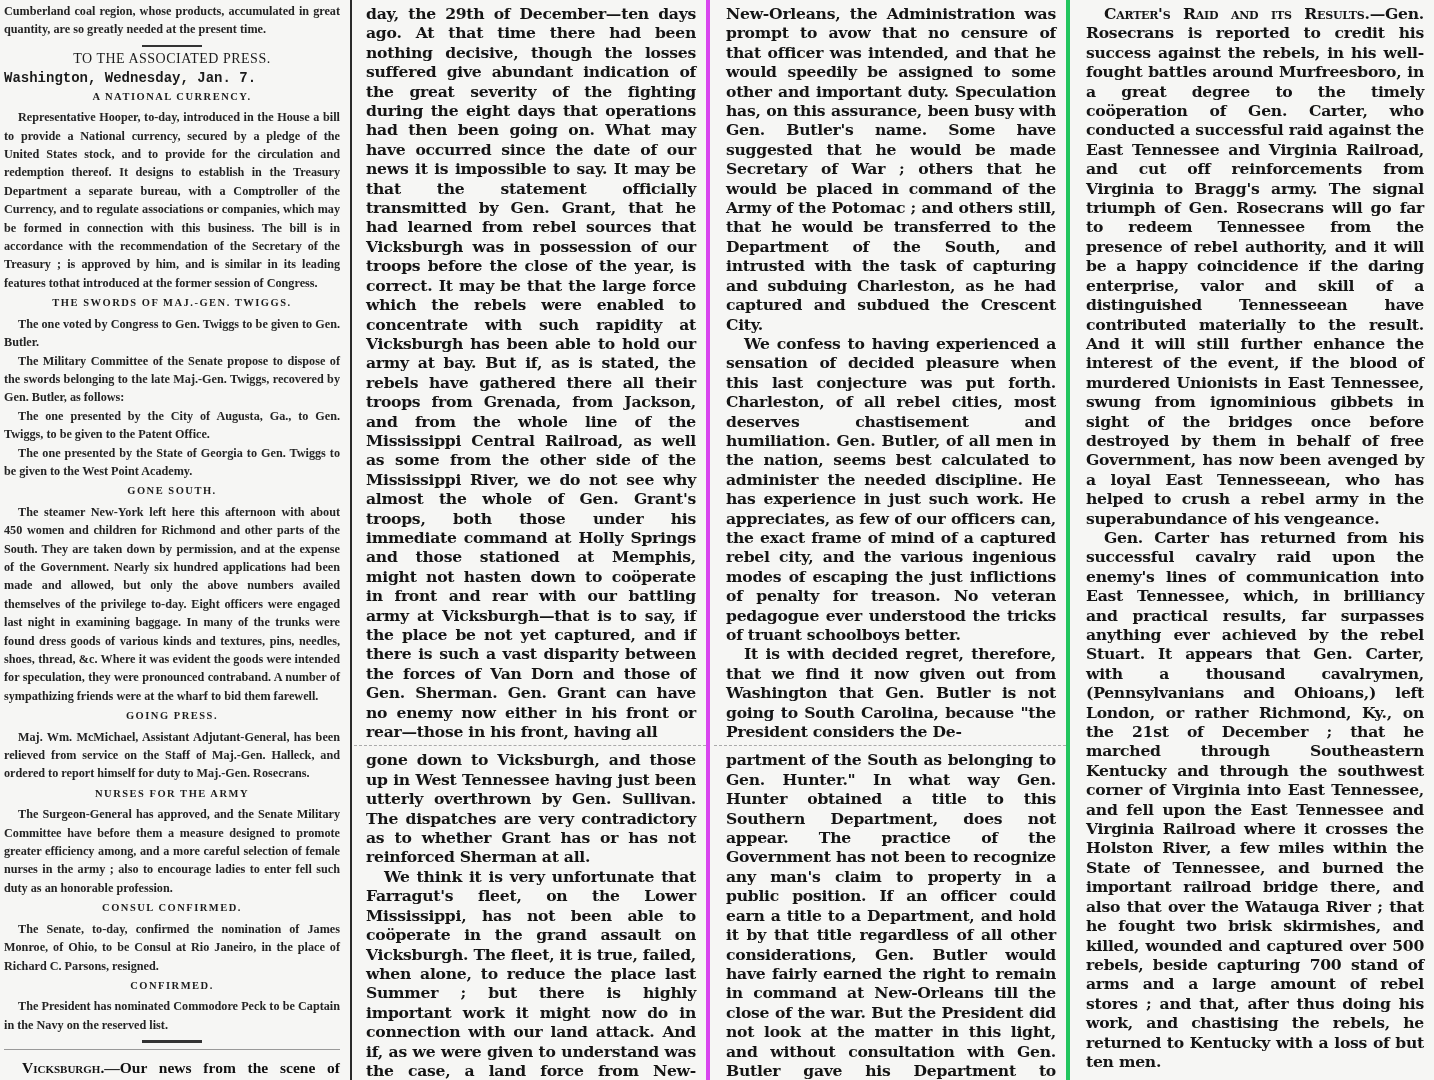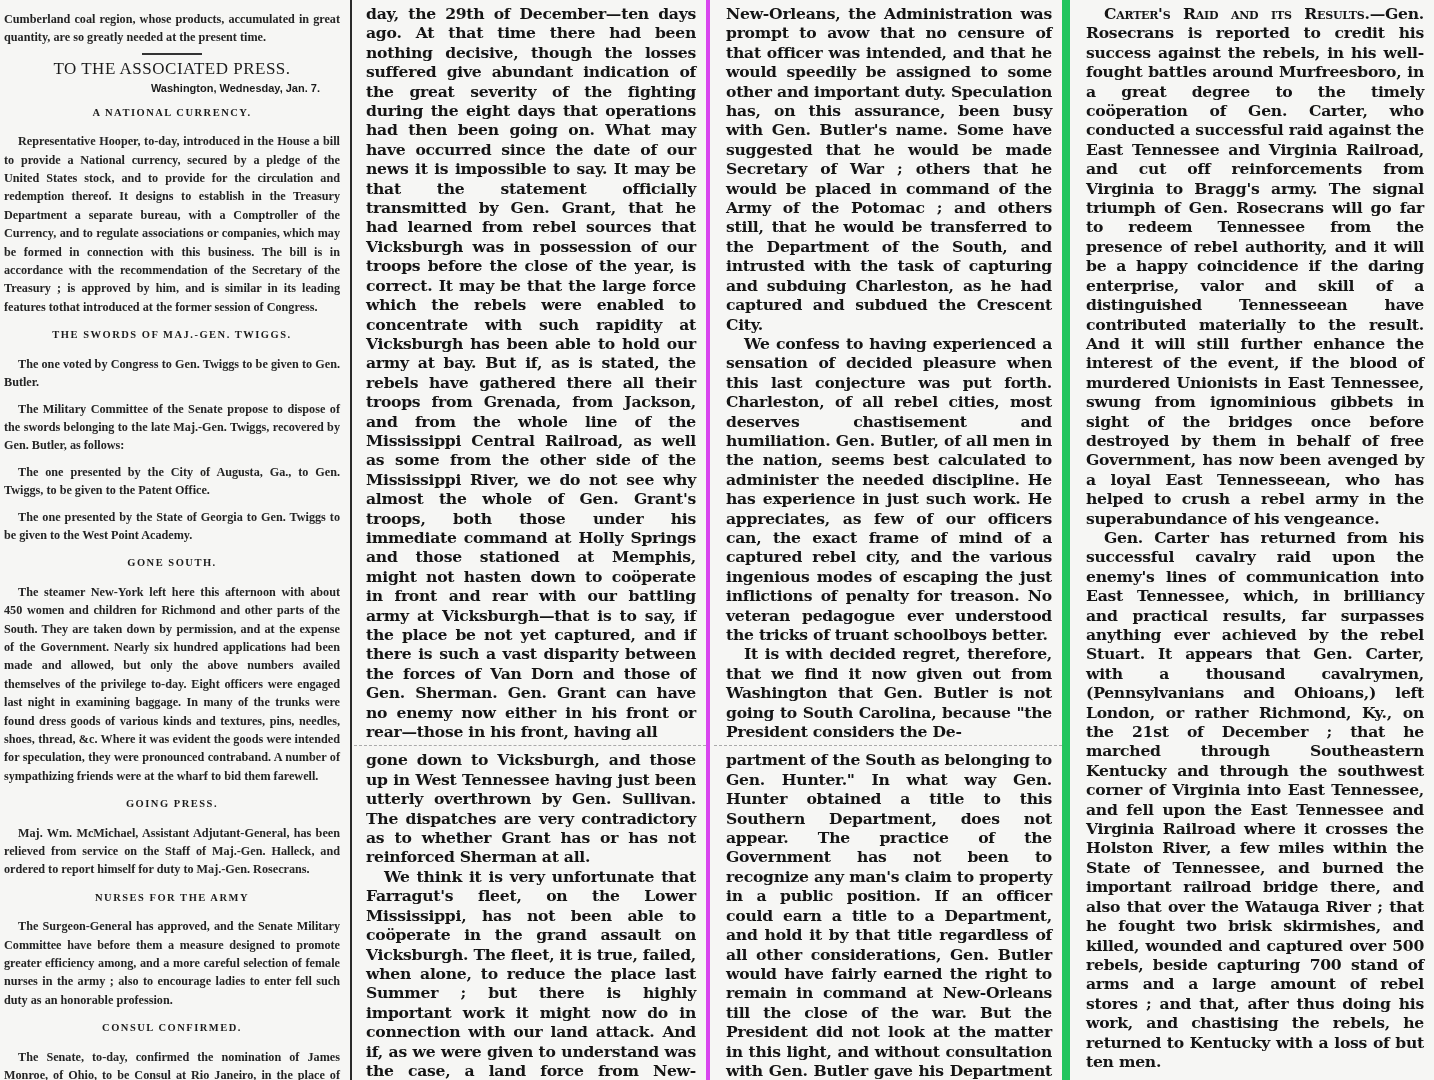--- a/index.html
+++ b/index.html
@@ -11,30 +11,30 @@
     position:relative;
   }
   .col {
     position:absolute; top:0; height:1080px; box-sizing:border-box;
     overflow:hidden;
   }
   .col p { margin:0; text-align:justify; }
   
   #col1 { left:0; width:352px; padding:2px 10px 0 4px; border-right:2px solid #2a2a2a; }
   #col1 p, #col1 .hd { font-size:12.2px; line-height:18.4px; font-family:"Liberation Serif", serif; }
-  #col1 p { text-indent:14px; font-weight:bold; color:#242424;margin-top:8px; }
-  #col1 .hd { text-align:center; letter-spacing:1.5px; font-weight:bold; font-size:10.5px; margin:10px 0; }
-  #col1 .big { text-align:center; font-size:17px; letter-spacing:0.5px; margin:4px 0 3px; font-family:"Liberation Serif", serif; }
-  #col1 .dateline { text-align:right; font-size:11px; font-weight:bold; padding-right:20px; font-family:Liberation Sans, sans-serif; }
+  #col1 p { text-indent:14px; font-weight:bold; color:#242424; }
+  #col1 .hd { text-align:center; letter-spacing:1.5px; font-weight:bold; font-size:10.5px; margin:2px 0; }
+  #col1 .big { text-align:center; font-size:14px; letter-spacing:0.5px; margin:4px 0 3px; font-family:"Liberation Serif", serif; }
+  #col1 .dateline { font-size:14px; font-weight:bold; padding-right:20px; font-family:Liberation Mono, monospace; }
   #col1 .rule { width:60px; height:2px; background:#333; margin:6px auto 2px; }
   #col1 .rule2 { width:60px; height:3px; background:#333; margin:6px auto 6px; }
   #col1 .vick { font-size:15.5px; line-height:23px; text-indent:18px; color:#111; border-top:1px solid #999; padding-top:6px; }
 
   #col2 { left:354px; width:356px; padding:4px 10px 0 12px; border-right:4px solid #d946ef; }
-  #col3 { left:712px; width:358px; padding:4px 10px 0 14px; border-right:8px solid #22c55e; }
+  #col3 { left:712px; width:358px; padding:4px 10px 0 14px; border-right:4px solid #22c55e; }
   #col4 { left:1072px; width:362px; padding:4px 10px 0 14px; }
   .main p {
     font-size:15.6px; line-height:19.4px; font-weight:bold; color:#151515;
     font-family:"DejaVu Serif", serif; letter-spacing:-0.25px;
   }
   .main p.ind { text-indent:18px; }
   .sc { font-variant:small-caps; }
   .seam { border-top:1px dashed #aaa; margin:4px -10px 4px -12px; }
 </style>
 </head>

